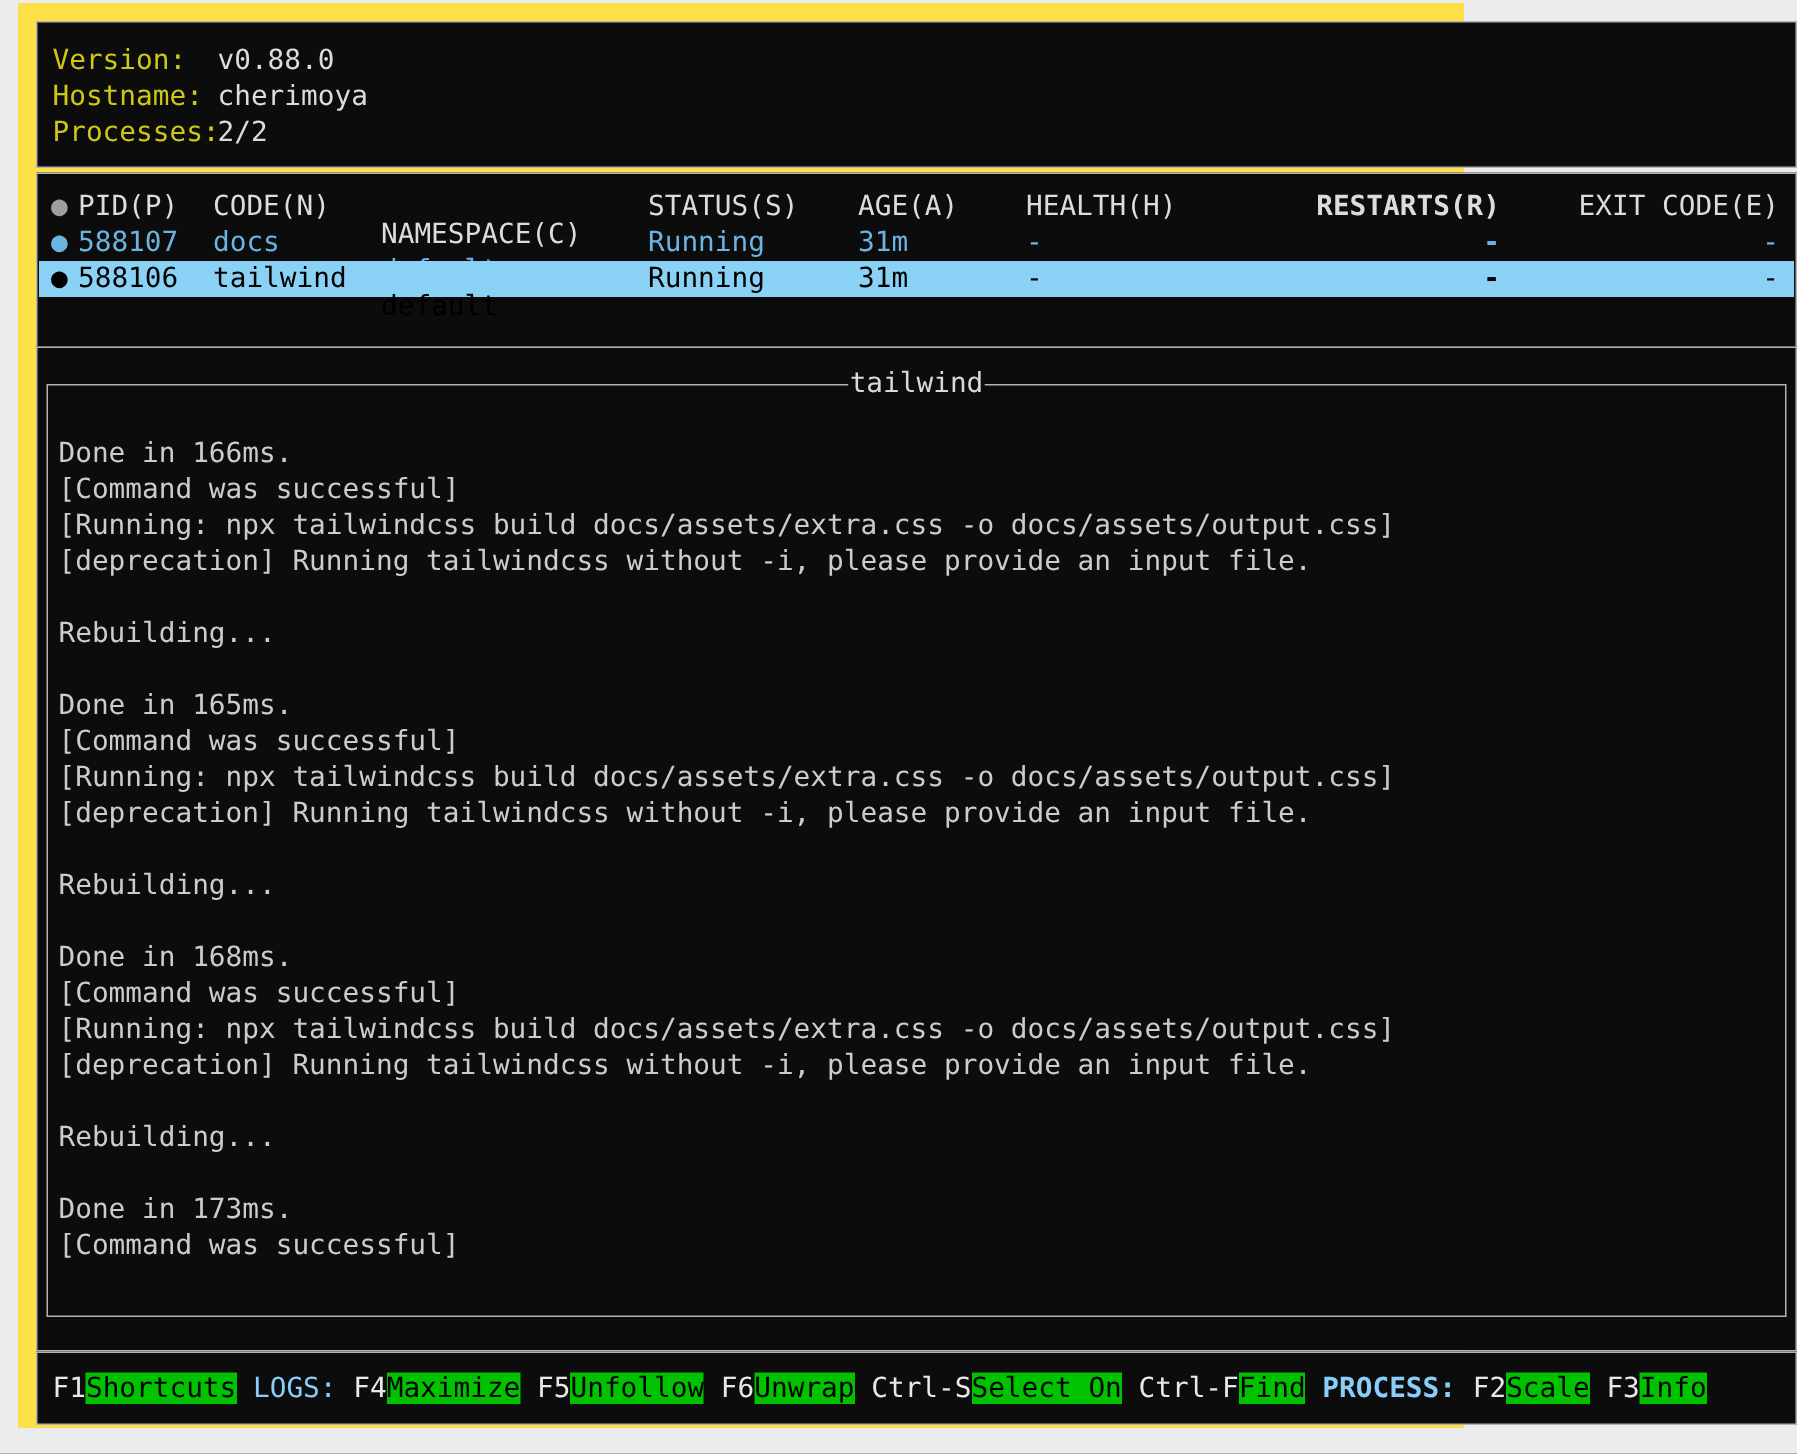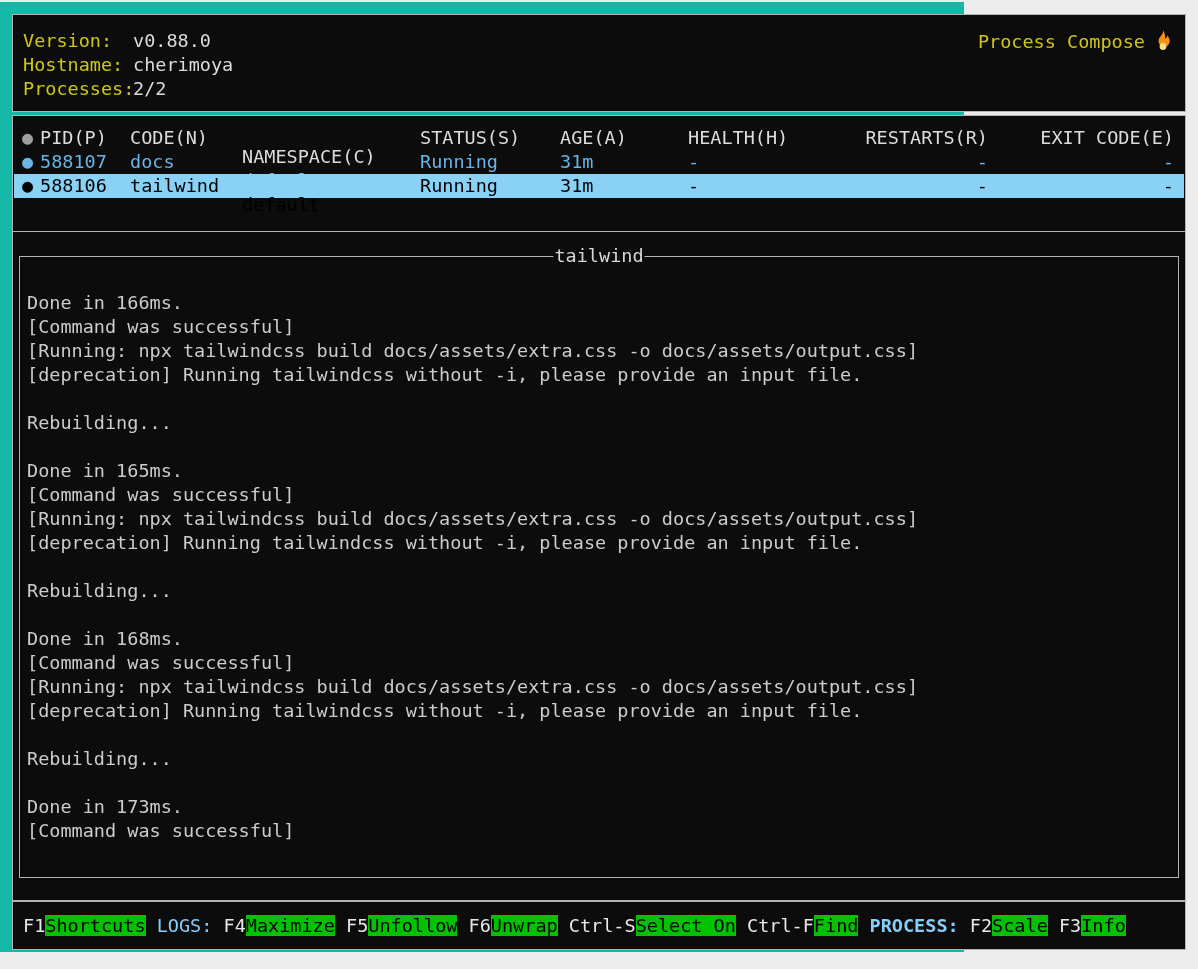--- a/index.html
+++ b/index.html
@@ -2,22 +2,22 @@
 <html><head>
 <meta charset="utf-8">
 <style>
   * { margin:0; padding:0; box-sizing:border-box; }
   html,body { width:1198px; height:969px; background:#ececec; overflow:hidden; }
   body, pre, span, div {
     font-family:"DejaVu Sans Mono", monospace;
     font-size:18.5px; line-height:24px;
   }
   #terminal {
-    position:absolute; left:0; top:2px; width:964px; height:950px;
-    background:#14b8a6; color:#e8e8e8;
+    position:absolute; left:12px; top:2px; width:964px; height:950px;
+    background:#fde047; color:#e8e8e8;
   }
   .box { position:absolute; border:1px solid #b3b3b3; background:#0c0c0c; }
   #header-box { left:12px; top:12px;  width:1174px; height:98px; }
   #table-box  { left:12px; top:113px; width:1174px; height:117px; }
   #log-outer  { left:12px; top:229px; width:1174px; height:670px; }
   #log-inner  { position:absolute; left:6px; top:24px; right:6px; bottom:22px;
                 border:1px solid #b3b3b3; }
   #statusbar-box { left:12px; top:899px; width:1174px; height:49px; }
 
   
@@ -29,22 +29,22 @@
 
   
   .trow { position:absolute; left:1px; right:1px; height:24px; }
   .trow .cell { position:absolute; white-space:pre; }
   .c-dot      { left:8px;  }
   .c-pid      { left:26px; }
   .c-name     { left:116px;}
   .c-ns       { left:228px;margin-top:19px;}
   .c-status   { left:406px;text-align:center;}
   .c-age      { left:546px;}
-  .c-health   { left:658px;margin-left:16px;}
-  .c-restarts { right:196px; text-align:left; }
+  .c-health   { left:658px;}
+  .c-restarts { right:196px; text-align:left;font-weight:bold; }
   .c-exit     { right:10px;  text-align:right;margin-left:40px; }
   .trow-header { color:#dcdcdc; }
   .trow-header .c-dot { color:#9e9e9e; }
   .trow-proc { color:#6ab4e4; }
   .trow-selected { background:#8ad2f5; color:#000; }
 
   
   #log-title { position:absolute; top:-13px; left:50%; transform:translateX(-50%);
                background:#0c0c0c; color:#d8d8d8; padding:0 1px; }
   #log-text { position:absolute; left:7px; top:34px; right:4px; bottom:4px;
@@ -59,24 +59,20 @@
 </style>
 </head>
 <body>
 
 <div id="terminal">
 
   <div id="header-box" class="box">
     <div class="hrow" style="top:14px"><span class="hlabel">Version:</span><span class="hvalue" style="position:absolute;left:110px">v0.88.0</span></div>
     <div class="hrow" style="top:38px"><span class="hlabel">Hostname:</span><span class="hvalue" style="position:absolute;left:110px">cherimoya</span></div>
     <div class="hrow" style="top:62px"><span class="hlabel">Processes:</span><span class="hvalue" style="position:absolute;left:110px">2/2</span></div>
-    <div id="app-title"><span>Process Compose</span><svg width="20" height="22" viewBox="0 0 20 22">
-          <path fill="#f4900c" d="M10 1c1.2 4.5-4.5 6.2-4.5 11.2a5.6 5.6 0 0 0 11.2 0c0-2.3-1.1-4-2.3-5.7-.5 2.3-1.7 2.9-2.4 2.9.8-2.9-.8-6.3-2-8.4z"></path>
-          <path fill="#ffd983" d="M10 21a3.4 3.4 0 0 1-3.4-3.4c0-1.8 1.4-2.5 2-4 .2-.5 1.7 1.4 1.7 1.4.6-1 .4-2 .4-2 1.7 1.2 2.7 2.9 2.7 4.6A3.4 3.4 0 0 1 10 21z"></path>
-        </svg></div>
   </div>
 
   <div id="table-box" class="box">
     <div class="trow trow-header" style="top:10px">
       <span class="cell c-dot">●</span>
       <span class="cell c-pid">PID(P)</span>
       <span class="cell c-name">CODE(N)</span>
       <span class="cell c-ns">NAMESPACE(C)</span>
       <span class="cell c-status">STATUS(S)</span>
       <span class="cell c-age">AGE(A)</span>

